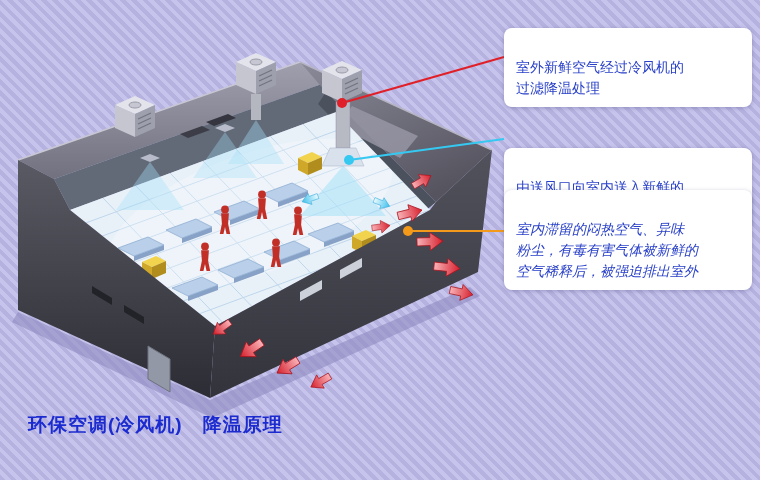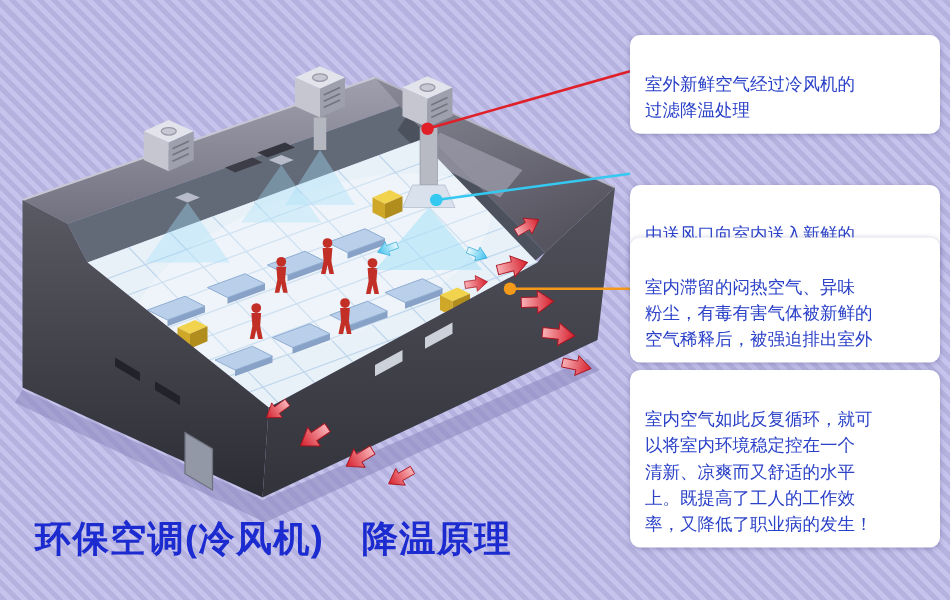--- a/index.html
+++ b/index.html
@@ -9,24 +9,24 @@
     position:relative; width:760px; height:480px; overflow:hidden;
     background:repeating-linear-gradient(45deg,#b6b2df 0px,#b6b2df 4px,#c6c3ec 4px,#c6c3ec 8px);
   }
   .illustration{ position:absolute; left:0; top:0; width:760px; height:480px; }
   .callout{
     position:absolute; left:504px; width:248px;
     background:#ffffff; border-radius:8px; padding:8px 12px;
     color:#2a41c8; font-size:14px; line-height:1.5; white-space:pre-line;
     box-shadow:0 1px 4px rgba(70,70,130,.35);
   }
-  .c1{ top:28px; } .c2{ top:112px;margin-top:36px; } .c3{ top:190px; } .c4{ top:296px; }
+  .c1{ top:28px; } .c2{ top:112px;margin-top:36px; } .c3{ top:190px;font-style:italic; } .c4{ top:296px; }
   .page-title{
     position:absolute; left:28px; top:412px;
-    font-size:29px; font-weight:bold; color:#1b2bd0; letter-spacing:1px;
+    font-size:19px; font-weight:bold; color:#1b2bd0; letter-spacing:1px;
   }
 </style>
 </head>
 <body>
 
 <div class="stage">
 
   <svg class="illustration" viewBox="0 0 760 480">
     <defs>
       <linearGradient id="rimGrad" x1="0" y1="0" x2="0" y2="1">
@@ -268,22 +268,15 @@
   </div>
   <div class="callout c2">
     <span>由送风口向室内送入新鲜的
 冷空气</span>
   </div>
   <div class="callout c3">
     <span>室内滞留的闷热空气、异味
 粉尘，有毒有害气体被新鲜的
 空气稀释后，被强迫排出室外</span>
   </div>
-  <div class="callout c4">
-    <span>室内空气如此反复循环，就可
-以将室内环境稳定控在一个
-清新、凉爽而又舒适的水平
-上。既提高了工人的工作效
-率，又降低了职业病的发生！</span>
-  </div>
 
   <h1 class="page-title">环保空调(冷风机)　降温原理</h1>
 </div>
 
 </body></html>

